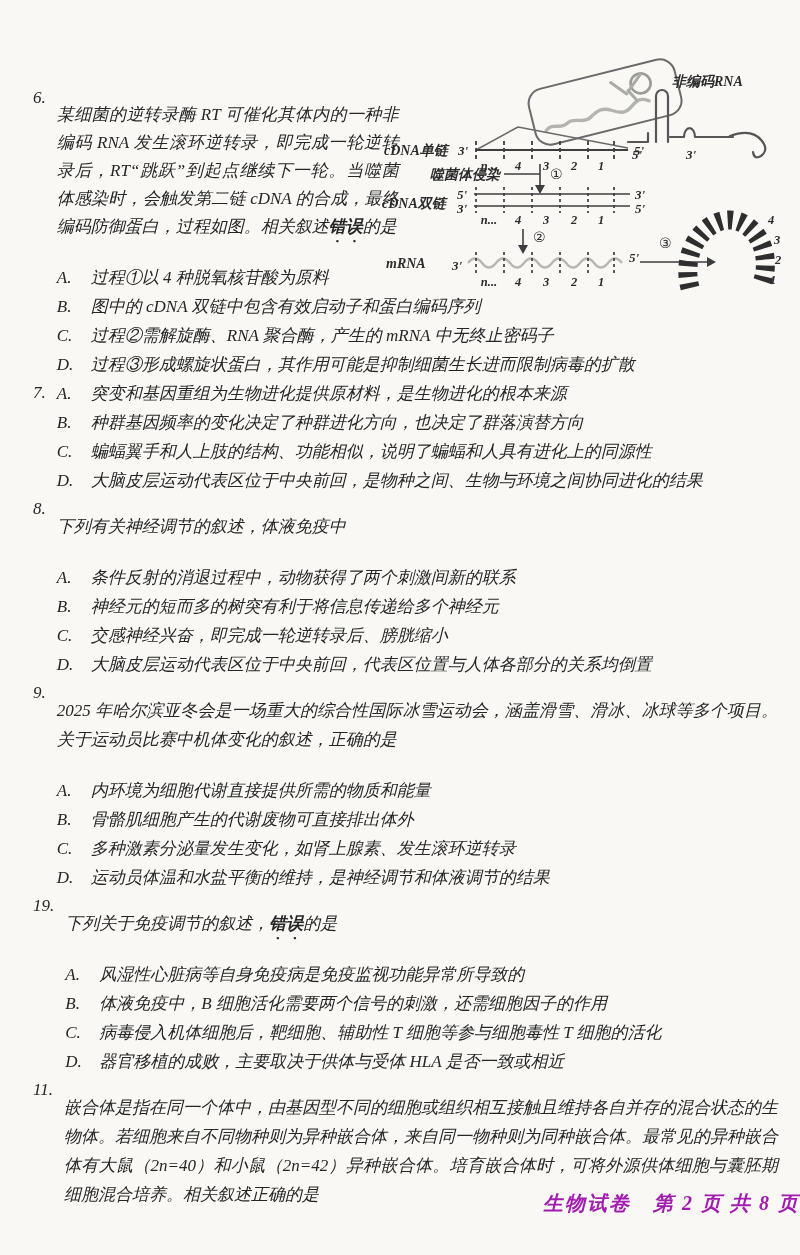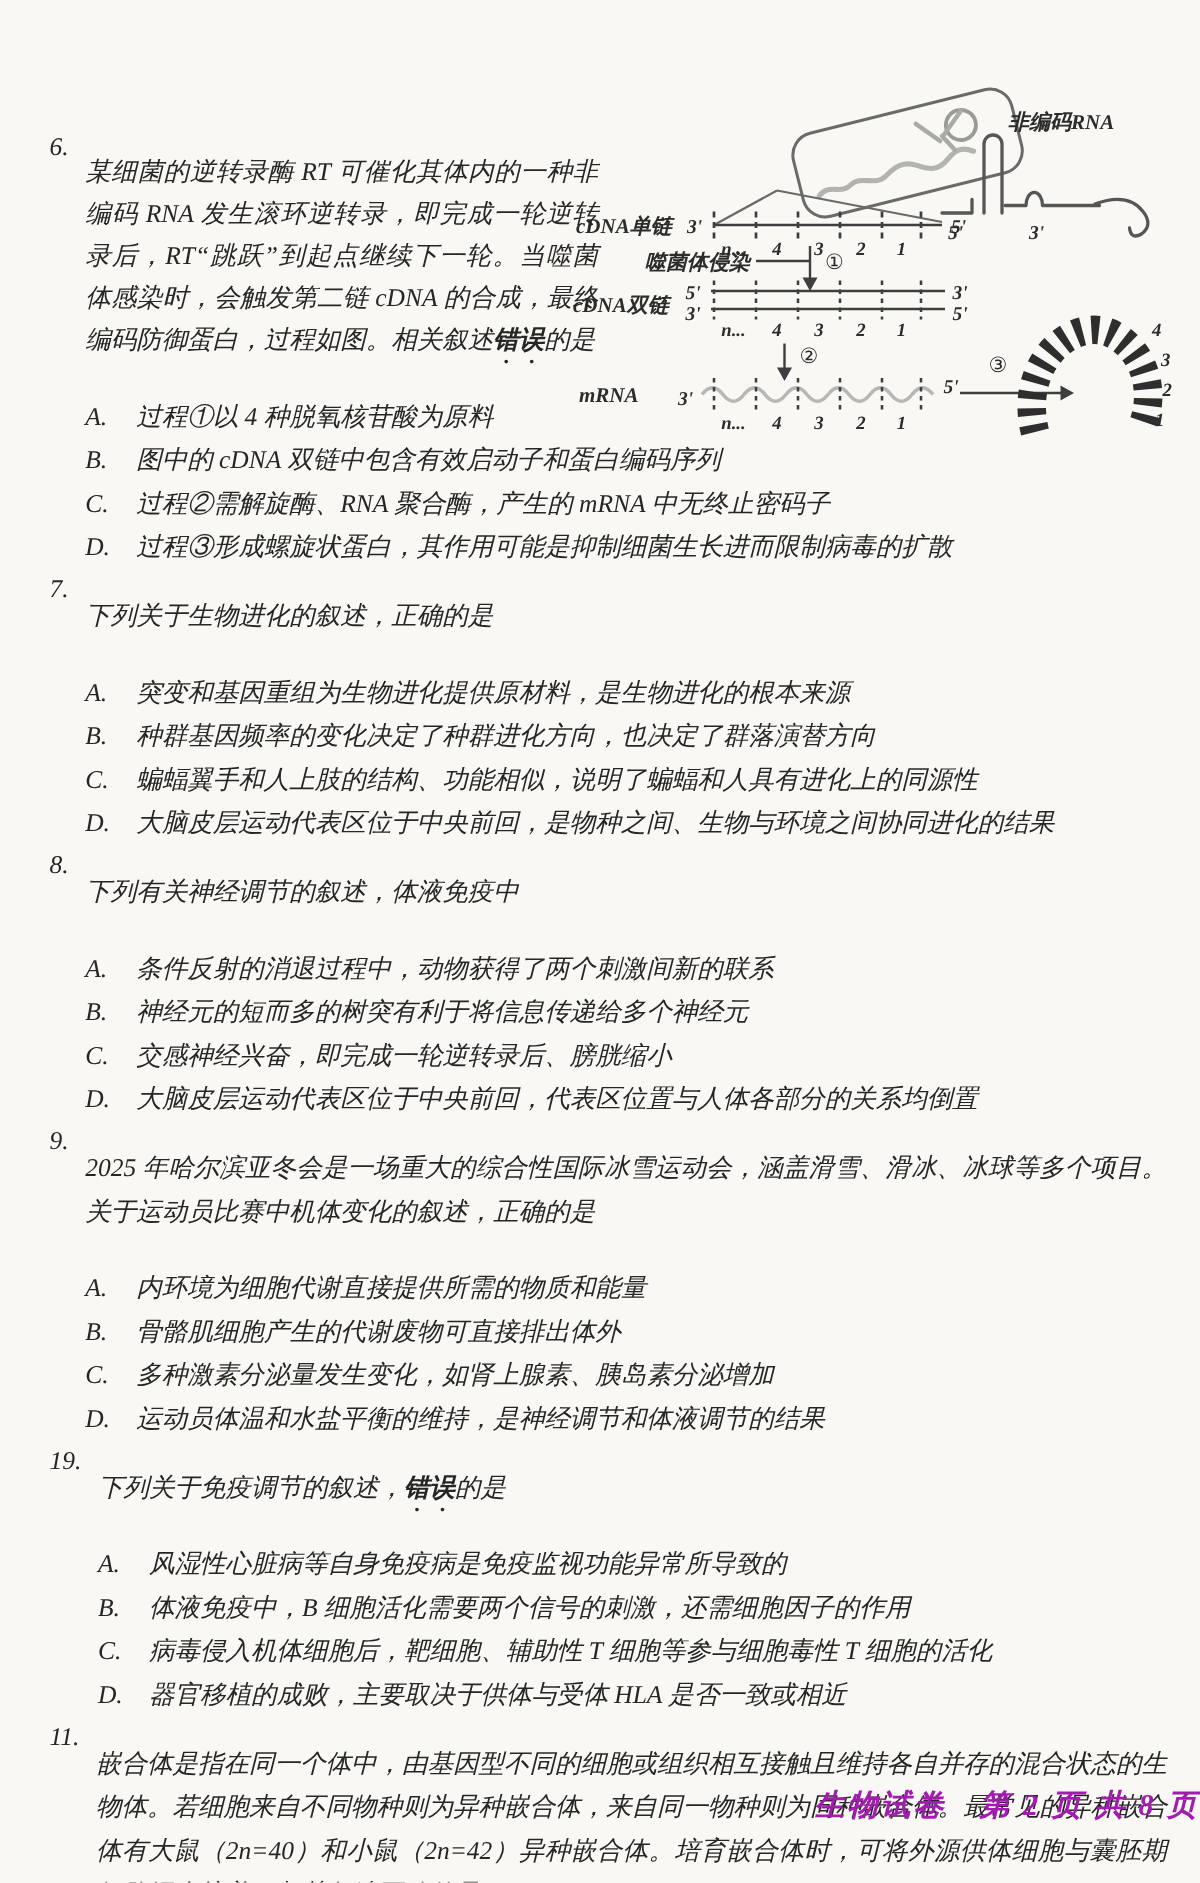--- a/index.html
+++ b/index.html
@@ -176,21 +176,20 @@
               </div>
           </div>
         </div>
       </div>
     </section>
 
     <section class="q">
       <div class="q-row">
         <div class="q-num">7.</div>
         <div class="q-body">
-          <p class="stem"><span>下列关于生物进化的叙述，正确的是</span><span class="kw"></span><span></span></p>
           <div class="options">
             <div class="opt">
                 <span class="opt-label">A.</span>
                 <span class="opt-text">突变和基因重组为生物进化提供原材料，是生物进化的根本来源</span>
               </div>
             <div class="opt">
                 <span class="opt-label">B.</span>
                 <span class="opt-text">种群基因频率的变化决定了种群进化方向，也决定了群落演替方向</span>
               </div>
             <div class="opt">
@@ -242,21 +241,21 @@
             <div class="opt">
                 <span class="opt-label">A.</span>
                 <span class="opt-text">内环境为细胞代谢直接提供所需的物质和能量</span>
               </div>
             <div class="opt">
                 <span class="opt-label">B.</span>
                 <span class="opt-text">骨骼肌细胞产生的代谢废物可直接排出体外</span>
               </div>
             <div class="opt">
                 <span class="opt-label">C.</span>
-                <span class="opt-text">多种激素分泌量发生变化，如肾上腺素、胰岛素分泌增加</span>
+                <span class="opt-text">多种激素分泌量发生变化，如肾上腺素、发生滚环逆转录</span>
               </div>
             <div class="opt">
                 <span class="opt-label">D.</span>
                 <span class="opt-text">运动员体温和水盐平衡的维持，是神经调节和体液调节的结果</span>
               </div>
           </div>
         </div>
       </div>
     </section>
 

